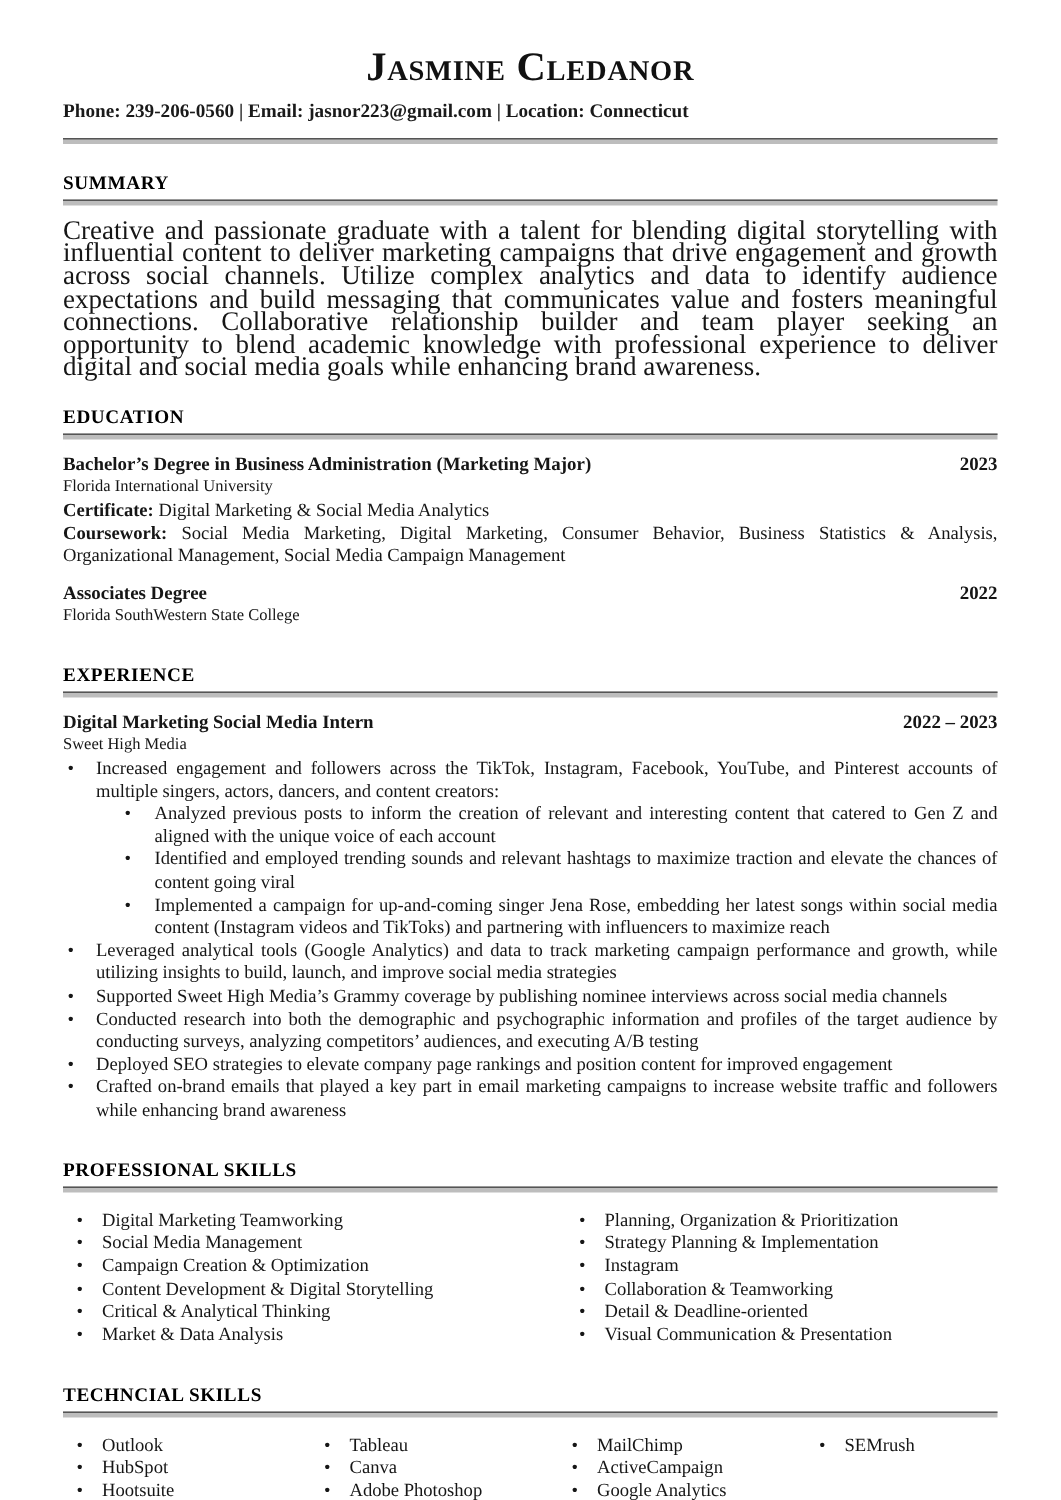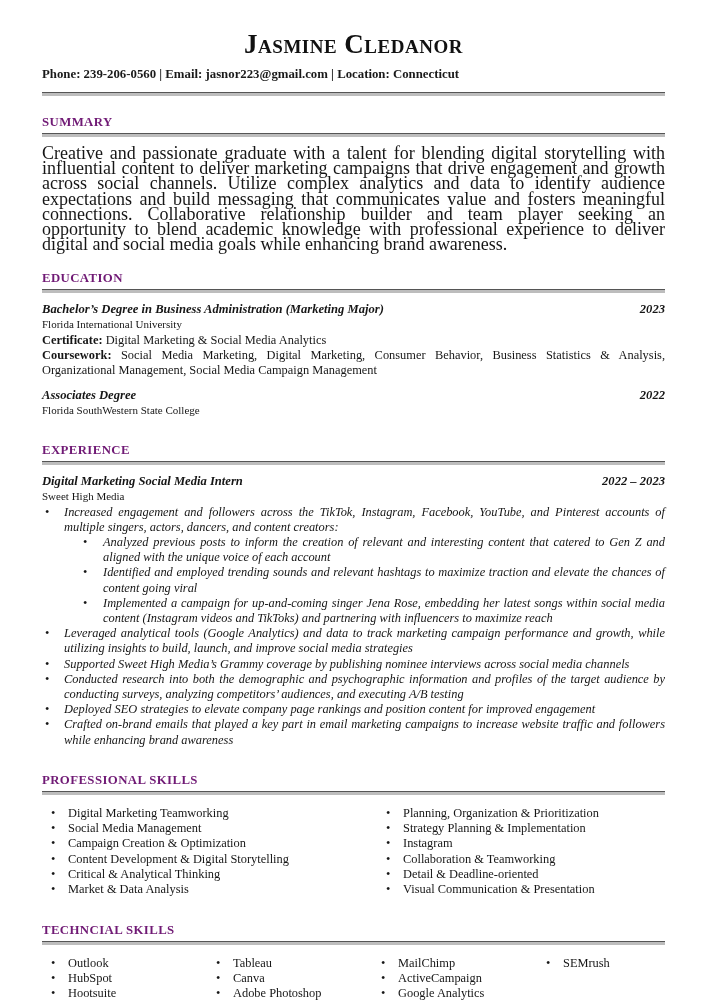--- a/index.html
+++ b/index.html
@@ -36,39 +36,38 @@
   }
   .rule.header-rule { margin-top: 10px; }
 
   
   .section { margin-top: 19px; }
   .section.gap-lg { margin-top: 25px; }
   .sec-head {
     font-size: 12.8px;
     font-weight: 700;
     letter-spacing: 0.4px;
-    color: #701a75;
+    color: #000000;
     margin-bottom: 3px;
   }
   .sec-body { margin-top: 9px; }
 
   p.just {
     font-size: 18px;
     line-height: 15.2px;
     text-align: justify;
   }
 
   
   .entry { margin-bottom: 10px; }
   .entry:last-child { margin-bottom: 0; }
   .entry-row {
     display: flex;
     justify-content: space-between;
     align-items: flex-end;
-    font-style: italic;
   }
   .entry-title { font-size: 12.6px; font-weight: 700; }
   .entry-year  { font-size: 12.6px; font-weight: 700; }
   .entry-sub   { font-size: 11px; line-height: 15.2px; }
   .detail {
     font-size: 12.4px;
     line-height: 15.2px;
     text-align: justify;
   }
   .detail .lbl { font-weight: 700; }
@@ -77,21 +76,21 @@
   ul.blist { list-style: none; }
   ul.blist li {
     display: flex;
     font-size: 12.4px;
     line-height: 15.2px;
   }
   ul.blist li .b {
     flex: 0 0 auto;
     text-align: left;
   }
-  ul.blist li .t { flex: 1 1 auto; text-align: justify; font-style: italic; }
+  ul.blist li .t { flex: 1 1 auto; text-align: justify; }
   li.lvl1 { padding-left: 3px; }
   li.lvl1 .b { width: 19px; }
   li.lvl2 { padding-left: 41px; }
   li.lvl2 .b { width: 20px; }
 
   
   .skills-2col {
     display: grid;
     grid-template-columns: 335px 1fr;
     margin-top: 11px;

